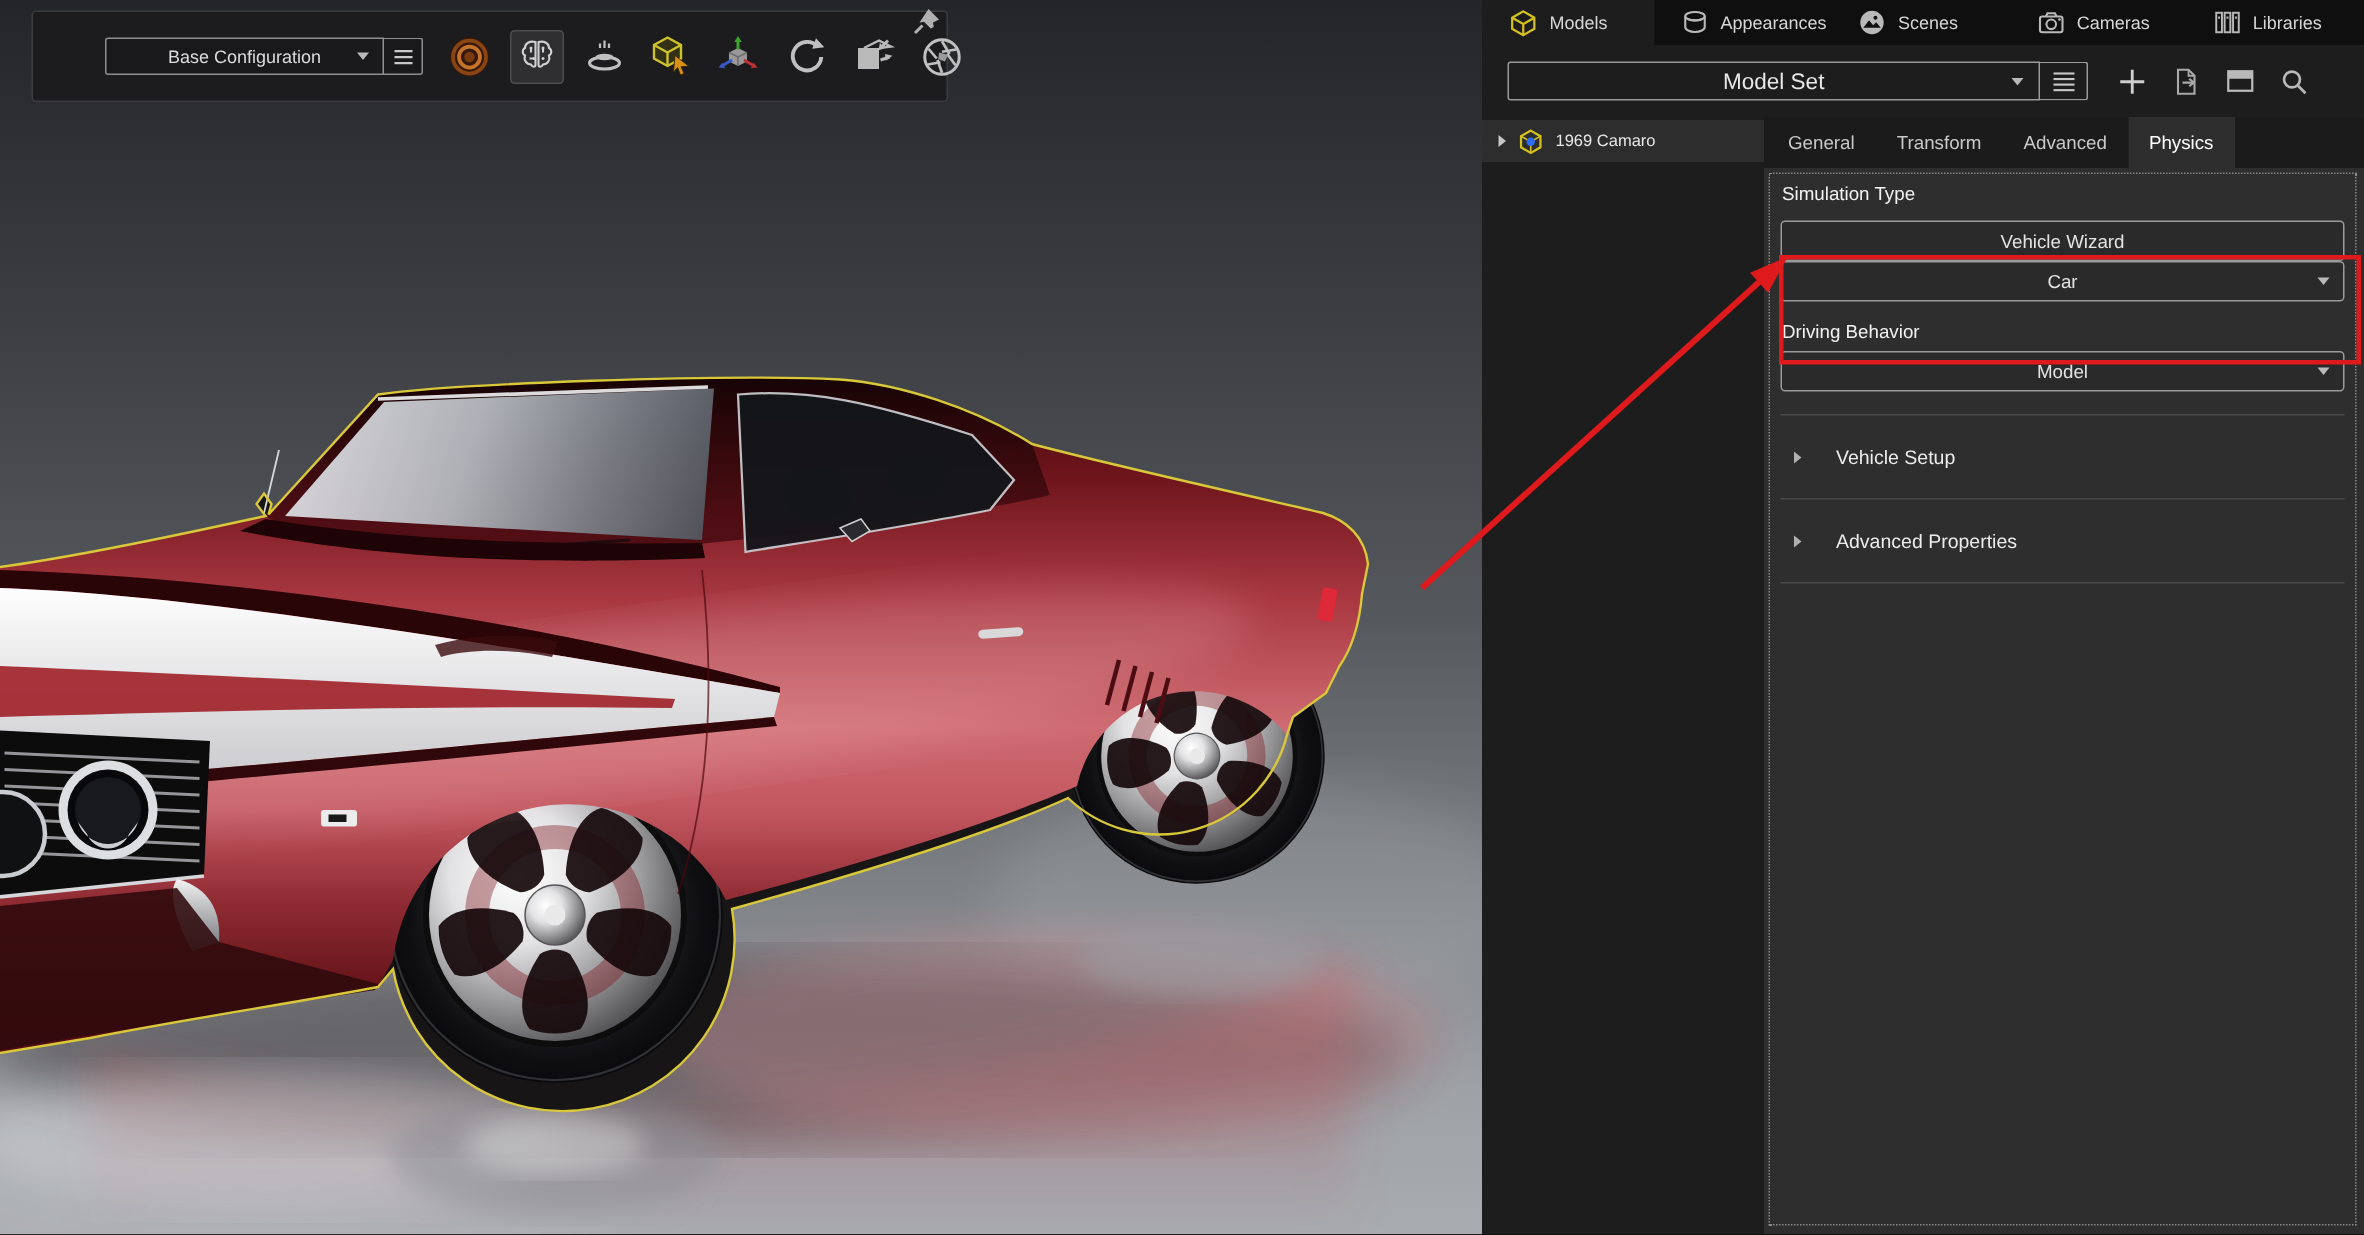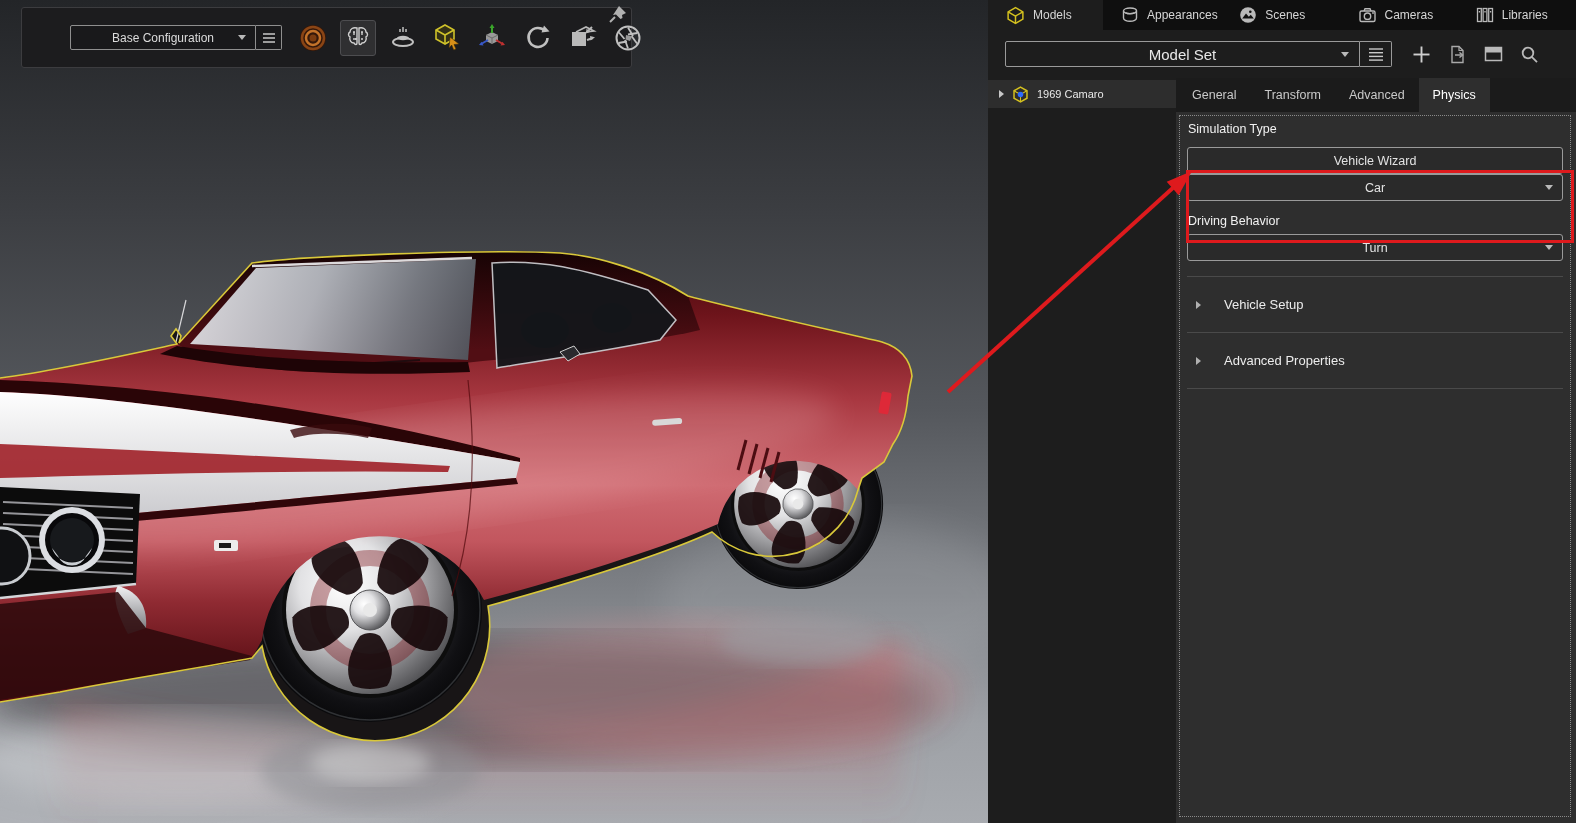--- a/index.html
+++ b/index.html
@@ -516,21 +516,21 @@
           <div class="fields">
             <div class="plabel first">Simulation Type</div>
             <div class="ctrl btn-wizard">Vehicle Wizard</div>
             <div class="ctrl">
               <span>Car</span>
               <span class="caret"></span>
             </div>
 
             <div class="plabel">Driving Behavior</div>
             <div class="ctrl">
-              <span>Turn</span>
+              <span>Model</span>
               <span class="caret"></span>
             </div>
 
             <div class="divider"></div>
             <div class="section-row">
               <span class="sec-caret"></span>
               <span>Vehicle Setup</span>
             </div>
             <div class="divider"></div>
             <div class="section-row">

